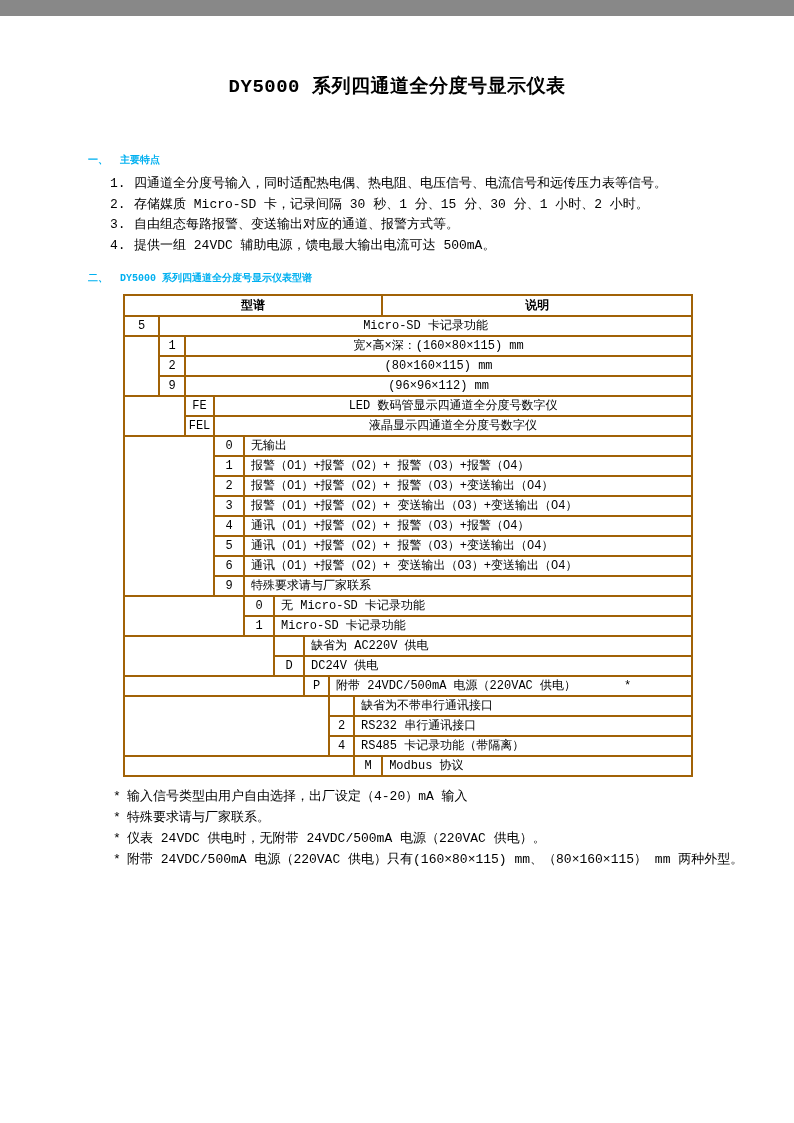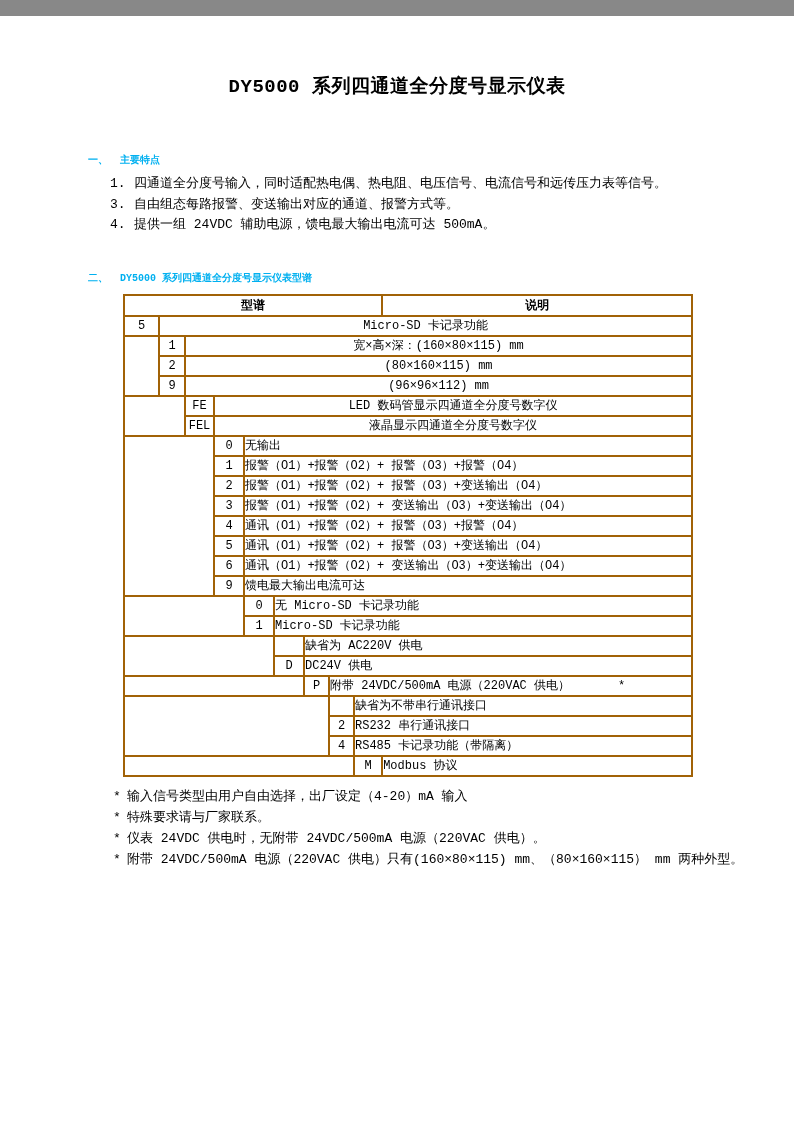--- a/index.html
+++ b/index.html
@@ -40,39 +40,40 @@
     border:2px solid #a16207;
     height:20px; line-height:18px;
     padding:0; overflow:hidden; white-space:nowrap;
     font-weight:normal;
   }
   .model-table tr.hdr th { height:21px; font-weight:bold; text-align:center; }
   .model-table tr.grp td, .model-table tr.grp th { border-top-width:2px; }
   .model-table td.code { text-align:center; }
   .model-table td.stair { border-right-width:2px; }
   .model-table td.c { text-align:center; }
-  .model-table td.l { text-align:left; }
+  .model-table td.l { text-align:left; padding-left:6px; }
   .model-table .note { margin-left:48px; }
   .footnotes { position:absolute; top:770px; left:113px; width:620px; }
   .footnote { height:21px; line-height:21px; font-size:13px; white-space:nowrap; }
   .footnote .fn-star { display:inline-block; width:14px; }
 </style>
 </head>
 <body>
 
 <div class="page">
 
   <div class="doc-title">DY5000 系列四通道全分度号显示仪表</div>
 
   <div class="sec-heading sec1-heading">
     <span class="sec-num">一、</span><span>主要特点</span>
   </div>
 
   <div class="feature-list">
     <div class="feature-item"><span class="fi-num">1.</span><span>四通道全分度号输入，同时适配热电偶、热电阻、电压信号、电流信号和远传压力表等信号。</span></div>
+    <div class="feature-item"><span class="fi-num">2.</span><span>存储媒质 Micro-SD 卡，记录间隔 30 秒、1 分、15 分、30 分、1 小时、2 小时。</span></div>
     <div class="feature-item"><span class="fi-num">3.</span><span>自由组态每路报警、变送输出对应的通道、报警方式等。</span></div>
     <div class="feature-item"><span class="fi-num">4.</span><span>提供一组 24VDC 辅助电源，馈电最大输出电流可达 500mA。</span></div>
   </div>
 
   <div class="sec-heading sec2-heading">
     <span class="sec-num">二、</span><span>DY5000 系列四通道全分度号显示仪表型谱</span>
   </div>
 
   <table class="model-table">
     <colgroup>
@@ -142,21 +143,21 @@
     <tr>
       <td class="code">5</td>
       <td class="l" colspan="6">通讯（O1）+报警（O2）+ 报警（O3）+变送输出（O4）</td>
     </tr>
     <tr>
       <td class="code">6</td>
       <td class="l" colspan="6">通讯（O1）+报警（O2）+ 变送输出（O3）+变送输出（O4）</td>
     </tr>
     <tr>
       <td class="code">9</td>
-      <td class="l" colspan="6">馈电最大输出电流可达</td>
+      <td class="l" colspan="6">特殊要求请与厂家联系</td>
     </tr>
     <tr class="grp">
       <td class="stair" colspan="4" rowspan="2"></td>
       <td class="code">0</td>
       <td class="l" colspan="5">无 Micro-SD 卡记录功能</td>
     </tr>
     <tr>
       <td class="code">1</td>
       <td class="l" colspan="5">Micro-SD 卡记录功能</td>
     </tr>

